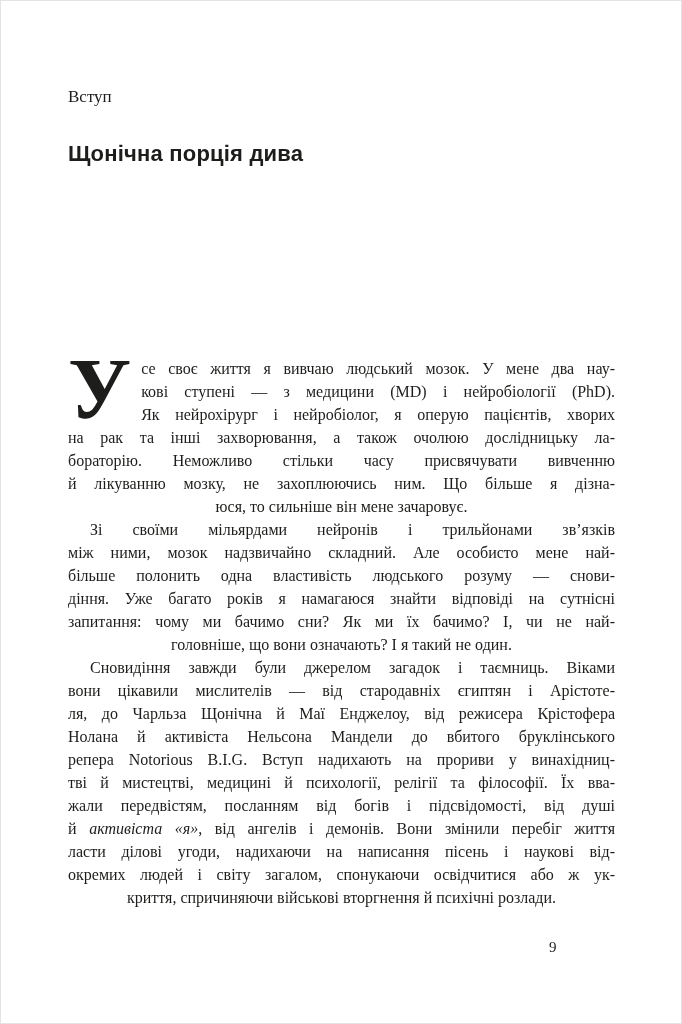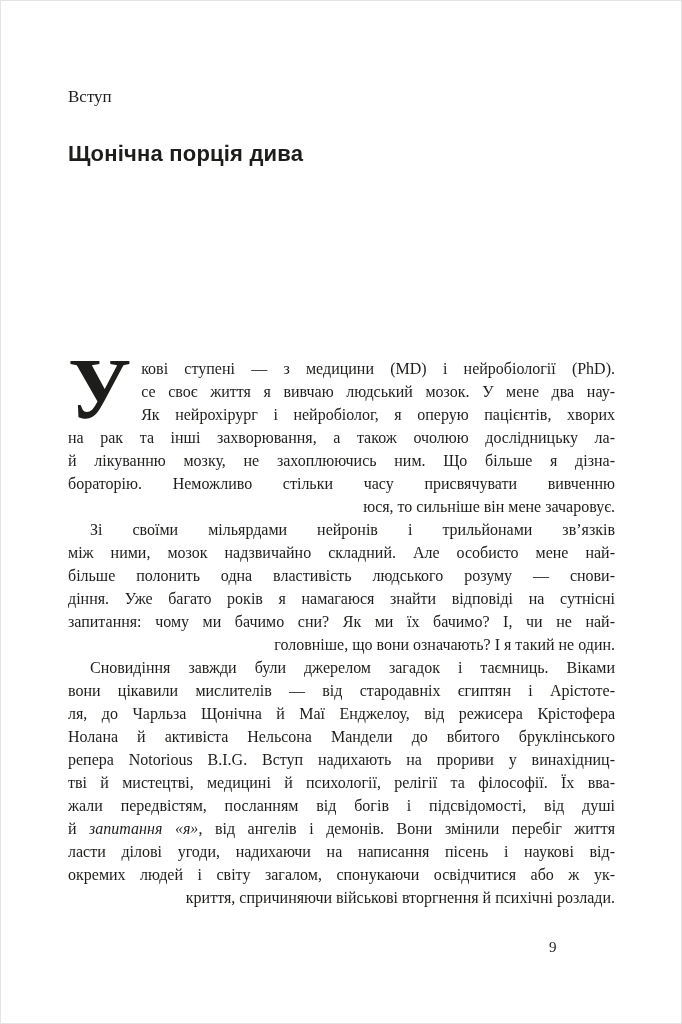--- a/index.html
+++ b/index.html
@@ -39,21 +39,21 @@
     width: 547px;
     font-size: 16px;
     line-height: 23px;
   }
   .para { margin: 0; }
   .line {
     text-align: justify;
     text-align-last: justify;
   }
   .line.last {
-    text-align: right;
+    text-align: center;
     text-align-last: auto;
   }
   .line.indent { padding-left: 22px; }
   .italic { font-style: italic; }
   .dropcap {
     float: left;
     font-family: "Liberation Serif", serif;
     font-weight: 700;
     font-size: 86px;
     line-height: 60px;
@@ -73,47 +73,47 @@
 <div class="page">
 
   <div class="kicker">Вступ</div>
 
   <h1 class="title">Щонічна порція дива</h1>
 
   <div class="bodytext">
 
     <div class="para">
       <span class="dropcap">У</span>
+      <div class="line">се своє життя я вивчаю людський мозок. У мене два нау-</div>
       <div class="line">кові ступені — з медицини (MD) і нейробіології (PhD).</div>
-      <div class="line">се своє життя я вивчаю людський мозок. У мене два нау-</div>
       <div class="line">Як нейрохірург і нейробіолог, я оперую пацієнтів, хворих</div>
       <div class="line">на рак та інші захворювання, а також очолюю дослідницьку ла-</div>
+      <div class="line">бораторію. Неможливо стільки часу присвячувати вивченню</div>
       <div class="line">й лікуванню мозку, не захоплюючись ним. Що більше я дізна-</div>
-      <div class="line">бораторію. Неможливо стільки часу присвячувати вивченню</div>
       <div class="line last">юся, то сильніше він мене зачаровує.</div>
     </div>
 
     <div class="para">
       <div class="line indent">Зі своїми мільярдами нейронів і трильйонами зв’язків</div>
       <div class="line">між ними, мозок надзвичайно складний. Але особисто мене най-</div>
       <div class="line">більше полонить одна властивість людського розуму — снови-</div>
       <div class="line">діння. Уже багато років я намагаюся знайти відповіді на сутнісні</div>
       <div class="line">запитання: чому ми бачимо сни? Як ми їх бачимо? І, чи не най-</div>
       <div class="line last">головніше, що вони означають? І я такий не один.</div>
     </div>
 
     <div class="para">
       <div class="line indent">Сновидіння завжди були джерелом загадок і таємниць. Віками</div>
       <div class="line">вони цікавили мислителів — від стародавніх єгиптян і Арістоте-</div>
       <div class="line">ля, до Чарльза Щонічна й Маї Енджелоу, від режисера Крістофера</div>
       <div class="line">Нолана й активіста Нельсона Мандели до вбитого бруклінського</div>
       <div class="line">репера Notorious B.I.G. Вступ надихають на прориви у винахідниц-</div>
       <div class="line">тві й мистецтві, медицині й психології, релігії та філософії. Їх вва-</div>
       <div class="line">жали передвістям, посланням від богів і підсвідомості, від душі</div>
-      <div class="line"><span>й </span><span class="italic">запитання «я»</span><span>, від ангелів і демонів. Вони змінили перебіг життя</span></div>
+      <div class="line"><span>й </span><span class="italic">активіста «я»</span><span>, від ангелів і демонів. Вони змінили перебіг життя</span></div>
       <div class="line">ласти ділові угоди, надихаючи на написання пісень і наукові від-</div>
       <div class="line">окремих людей і світу загалом, спонукаючи освідчитися або ж ук-</div>
       <div class="line last">криття, спричиняючи військові вторгнення й психічні розлади.</div>
     </div>
 
   </div>
 
   <div class="pagenum">9</div>
 
 </div>

